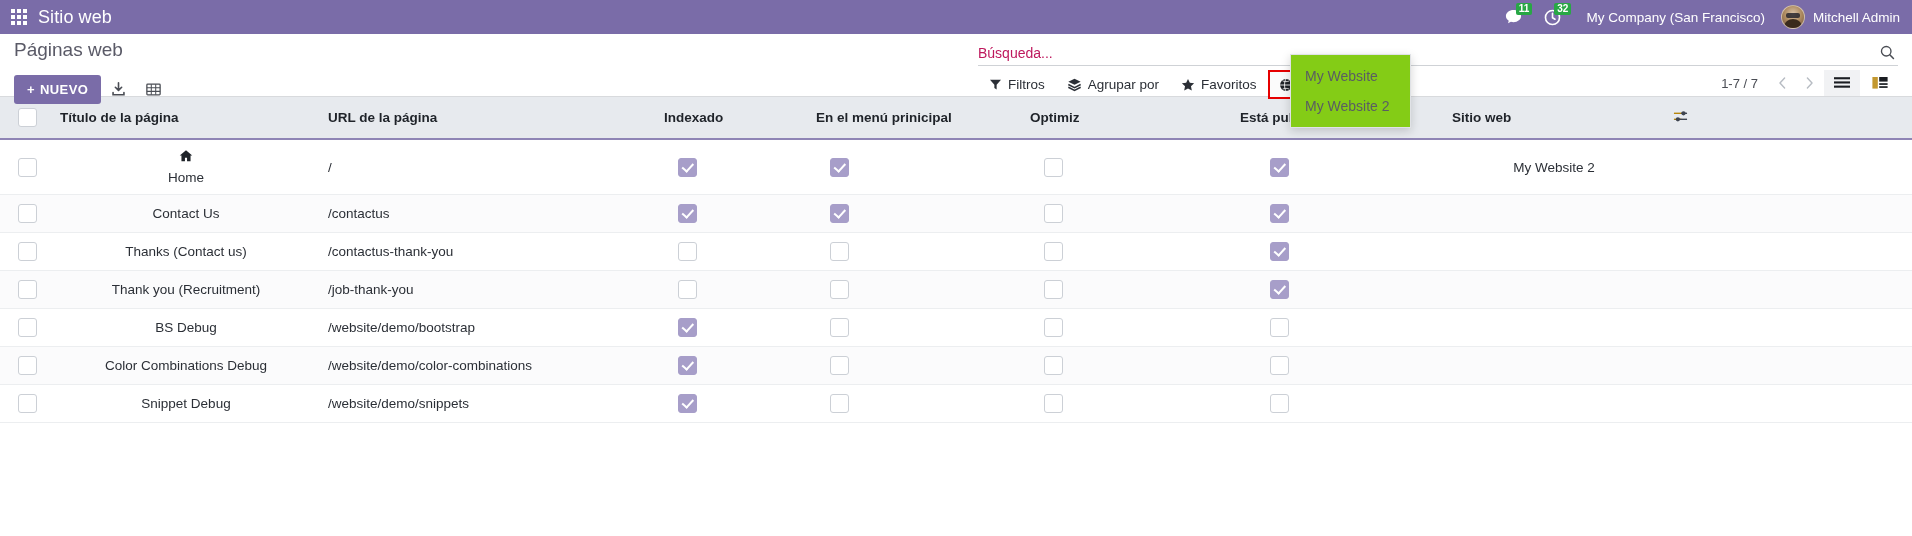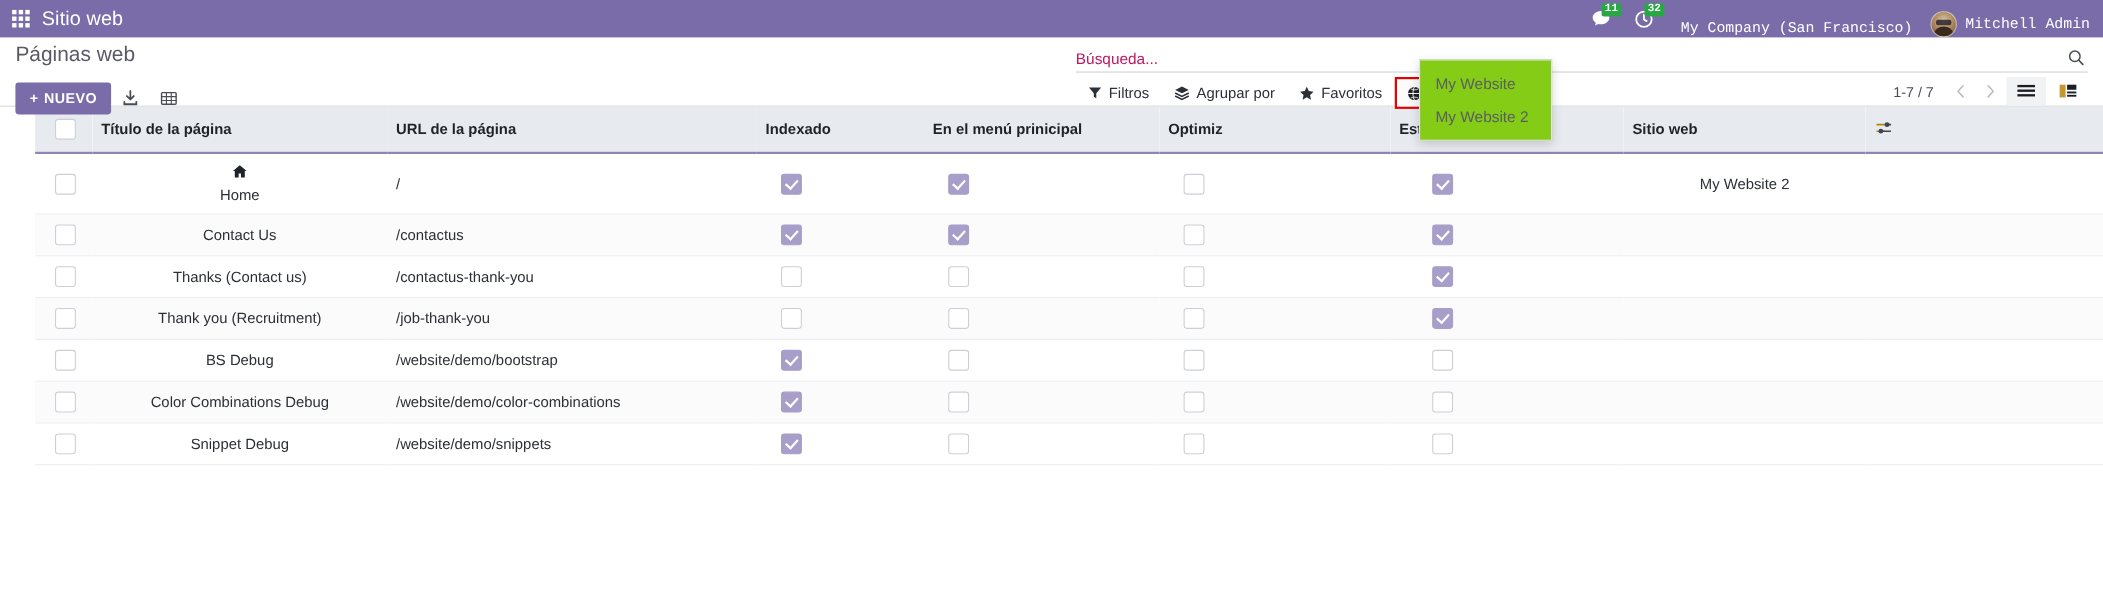--- a/index.html
+++ b/index.html
@@ -44,24 +44,23 @@
   .navmenu .item {
     padding: 0 15px;
     line-height: 34px;
     font-size: 13.5px;
     cursor: pointer;
     white-space: nowrap;
   }
   .nav-right {
     margin-left: auto;
     display: flex;
-    align-items: flex-end;
+    align-items: center;
     gap: 0;
     padding-right: 12px;
-    font-family: Liberation Mono, monospace;
   }
   .nav-ico-wrap {
     position: relative;
     padding: 0 10px;
     display: flex; align-items: center;
     height: 34px;
     cursor: pointer;
   }
   .badge-count {
     position: absolute;
@@ -220,21 +219,21 @@
   }
   .ws-item {
     font-size: 14px;
     color: #5a5d63;
     padding: 7px 14px;
     cursor: pointer;
     white-space: nowrap;
   }
 
   
-  .table-wrap { position: relative; margin-left: 32px; }
+  .table-wrap { position: relative; }
   table.list { width: 100%; border-collapse: collapse; table-layout: fixed; }
   table.list thead th {
     background: #e7eaee;
     color: #1f2329;
     font-size: 13.5px;
     font-weight: 700;
     text-align: left;
     padding: 11px 8px;
     border-bottom: 2px solid #8f85b5;
     white-space: nowrap;

